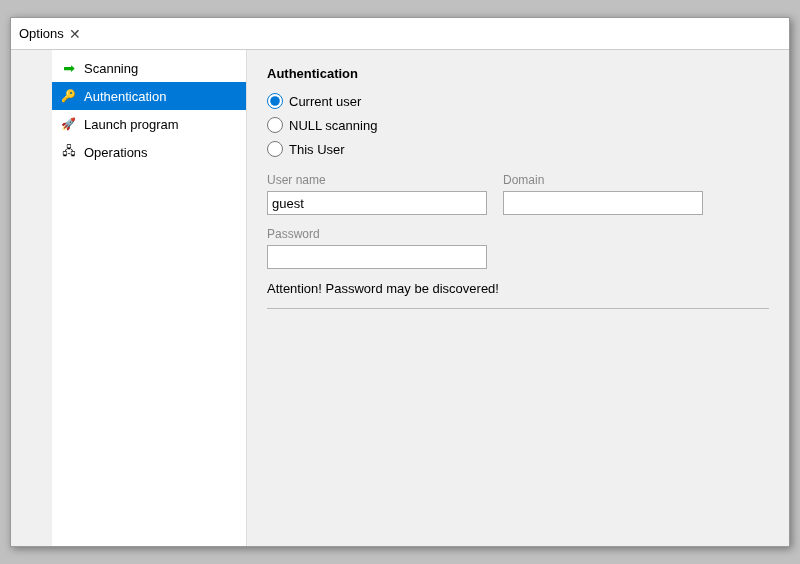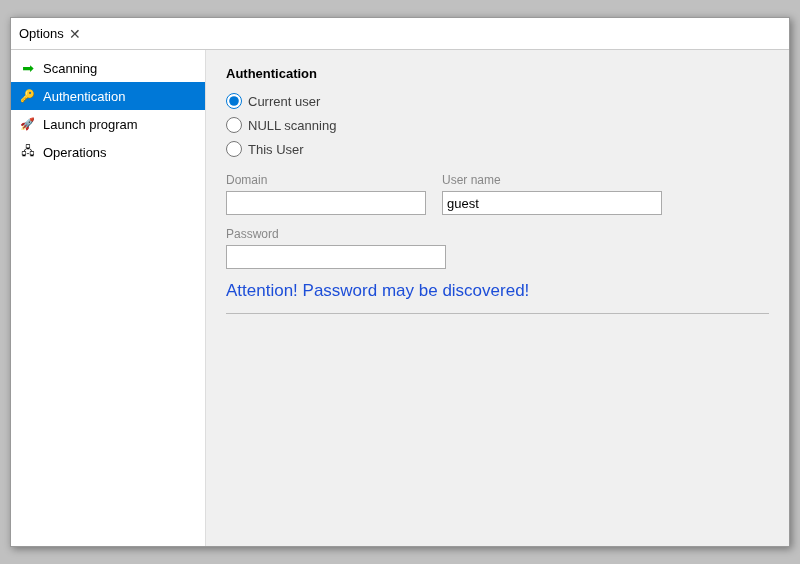--- a/index.html
+++ b/index.html
@@ -46,20 +46,21 @@
       display: flex;
       align-items: center;
       justify-content: center;
       font-size: 14px;
       color: #444;
     }
     .dialog-body {
       display: flex;
       flex: 1;
       overflow: hidden;
+      padding-left: 41px;
     }
     .sidebar {
       width: 195px;
       background: #fff;
       border-right: 1px solid #ddd;
       padding: 4px 0;
     }
     .sidebar-item {
       display: flex;
       align-items: center;
@@ -109,21 +110,21 @@
       cursor: pointer;
     }
     .radio-item input[type="radio"] {
       width: 16px;
       height: 16px;
       cursor: pointer;
       accent-color: #0078d7;
     }
     .radio-label {
       font-size: 13px;
-      color: #404040;
+      color: #000000;
     }
     .fields-row {
       display: flex;
       gap: 16px;
       margin-bottom: 12px;
     }
     .field-group {
       display: flex;
       flex-direction: column;
       gap: 4px;
@@ -149,22 +150,22 @@
       width: 200px;
     }
     .password-row {
       display: flex;
       flex-direction: column;
       gap: 4px;
       margin-bottom: 12px;
       margin-top: 12px;
     }
     .warning-text {
-      font-size: 17px;
-      color: #1d4ed8;
+      font-size: 13px;
+      color: #000000;
       margin-bottom: 12px;
     }
     .separator {
       border: none;
       border-top: 1px solid #bbb;
       margin: 8px 0;
     }
     
     .icon-scanning::before { content: '➡'; color: #00aa00; }
     .icon-auth::before { content: '🔑'; font-size: 12px; }
@@ -211,26 +212,26 @@
           <input type="radio" name="auth" style="">
           <span class="radio-label">NULL scanning</span>
         </label>
         <label class="radio-item">
           <input type="radio" name="auth" style="">
           <span class="radio-label">This User</span>
         </label>
       </div>
       <div class="fields-row">
         <div class="field-group">
+          <span class="field-label">User name</span>
+          <input type="text" class="field-input" value="guest" style="">
+        </div>
+        <div class="field-group">
           <span class="field-label">Domain</span>
           <input type="text" class="field-input domain-input" value="" style="">
-        </div>
-        <div class="field-group">
-          <span class="field-label">User name</span>
-          <input type="text" class="field-input" value="guest" style="">
         </div>
       </div>
       <div class="password-row">
         <span class="field-label">Password</span>
         <input type="password" class="field-input" value="" style="">
       </div>
       <div class="warning-text">Attention! Password may be discovered!</div>
       <hr class="separator">
     </div>
   </div>

